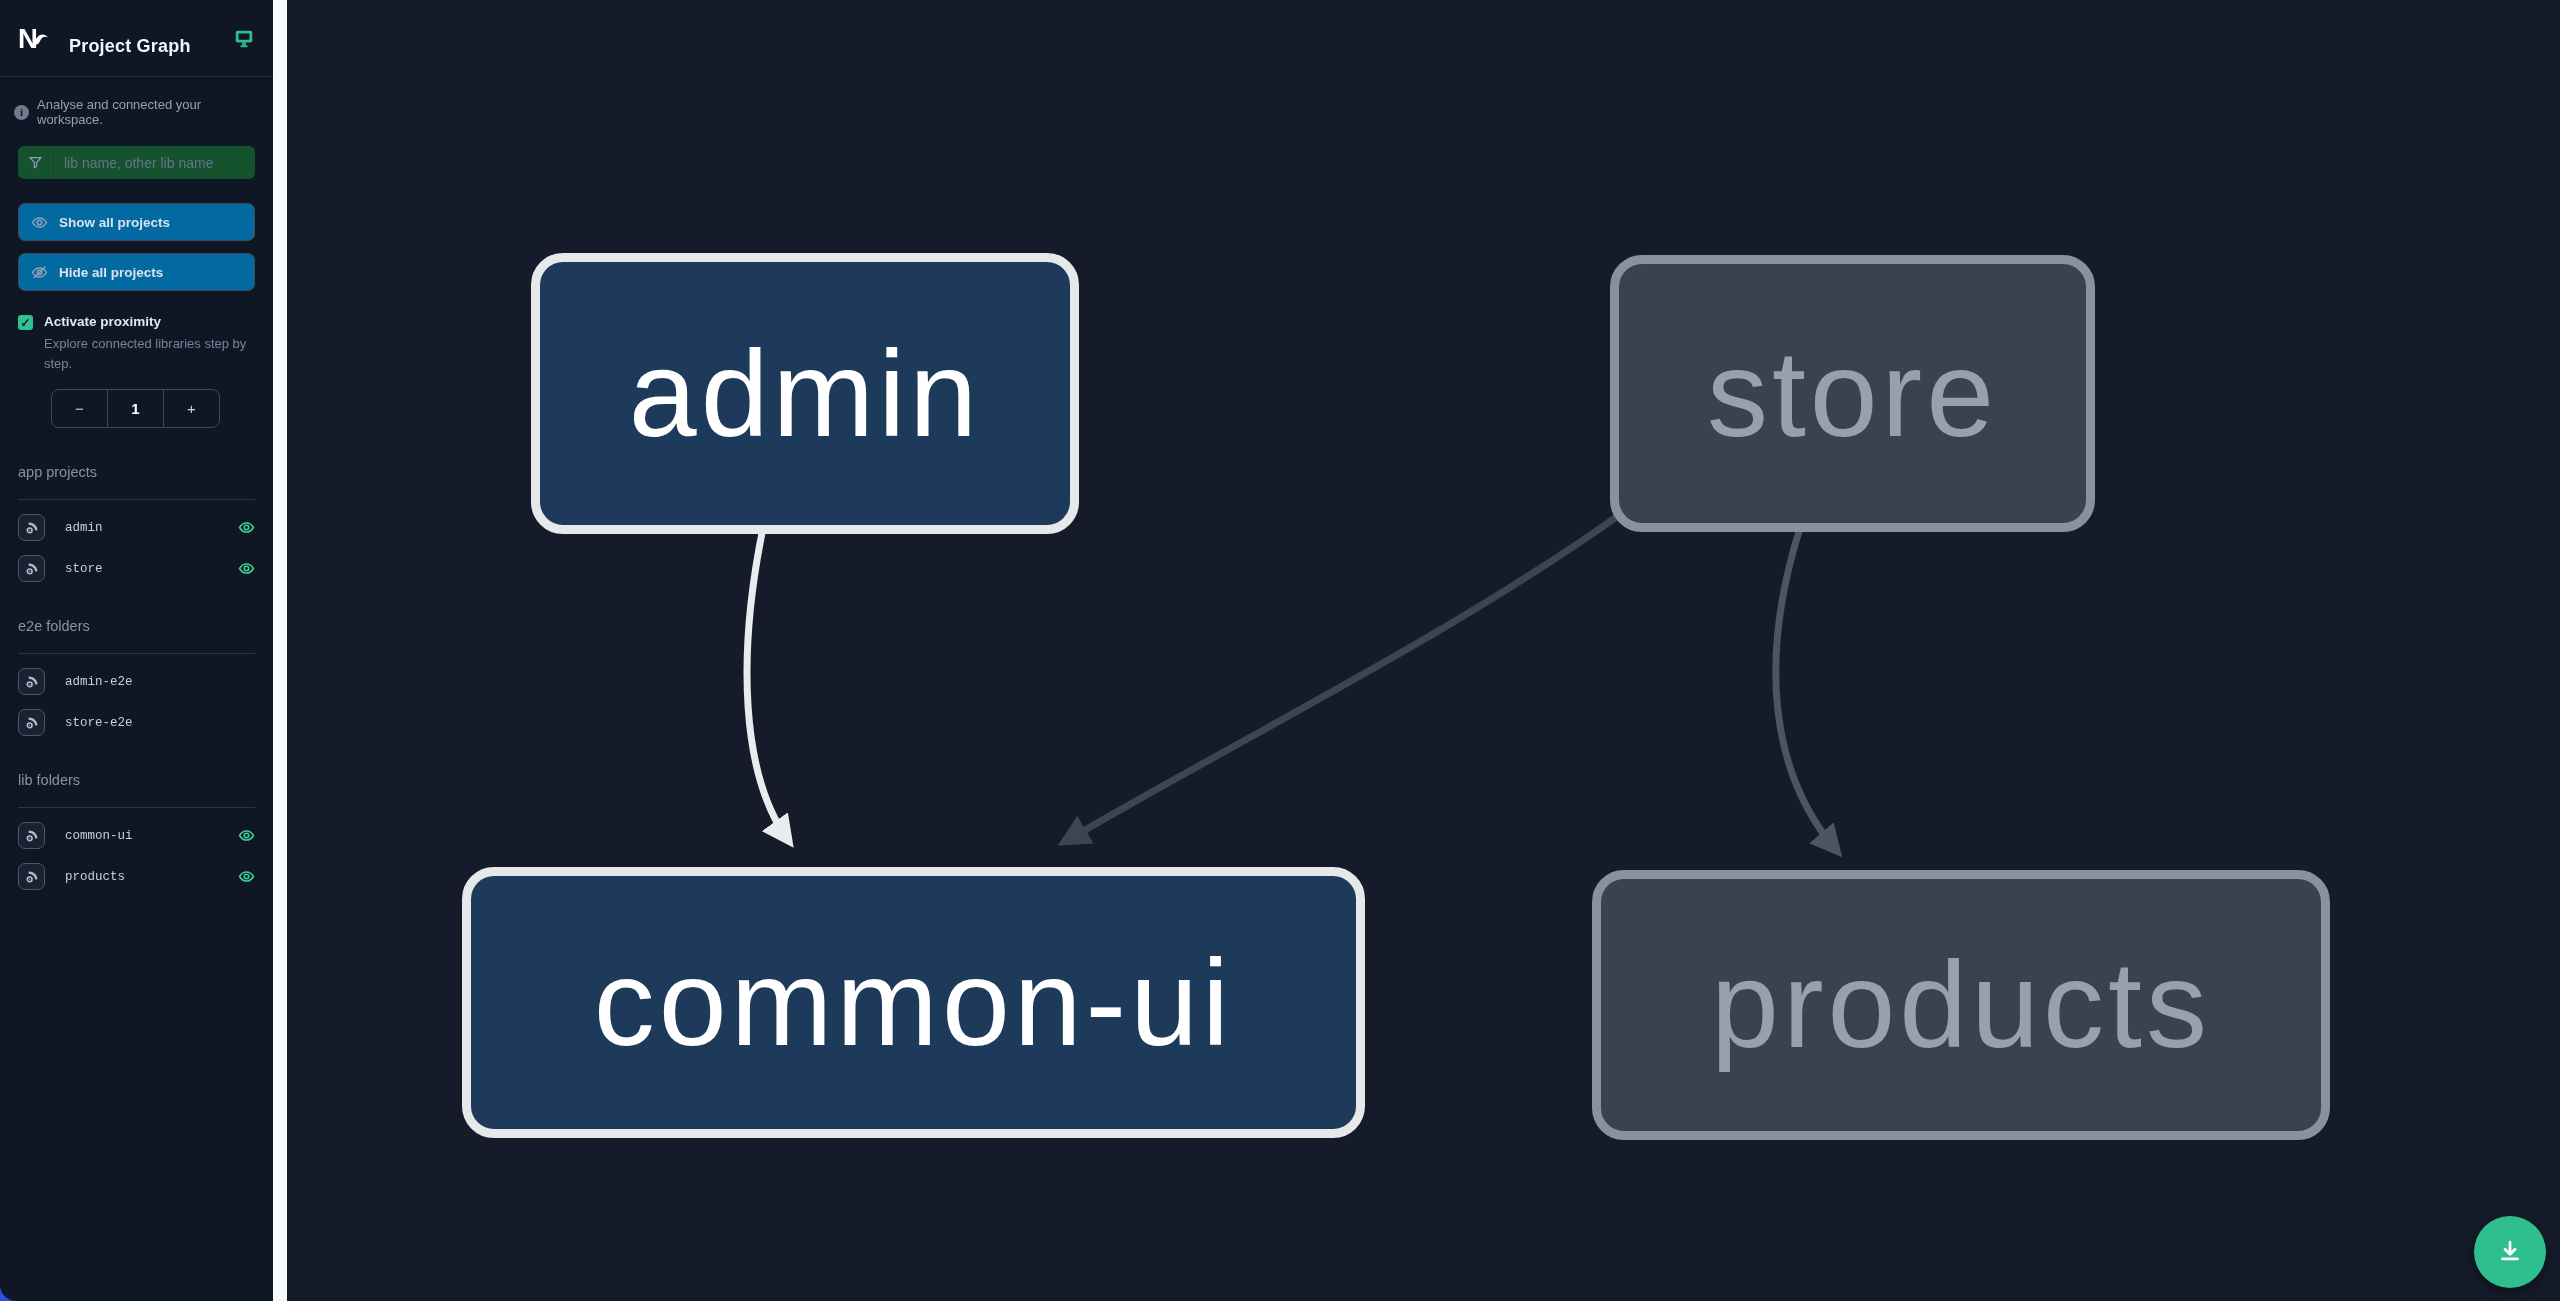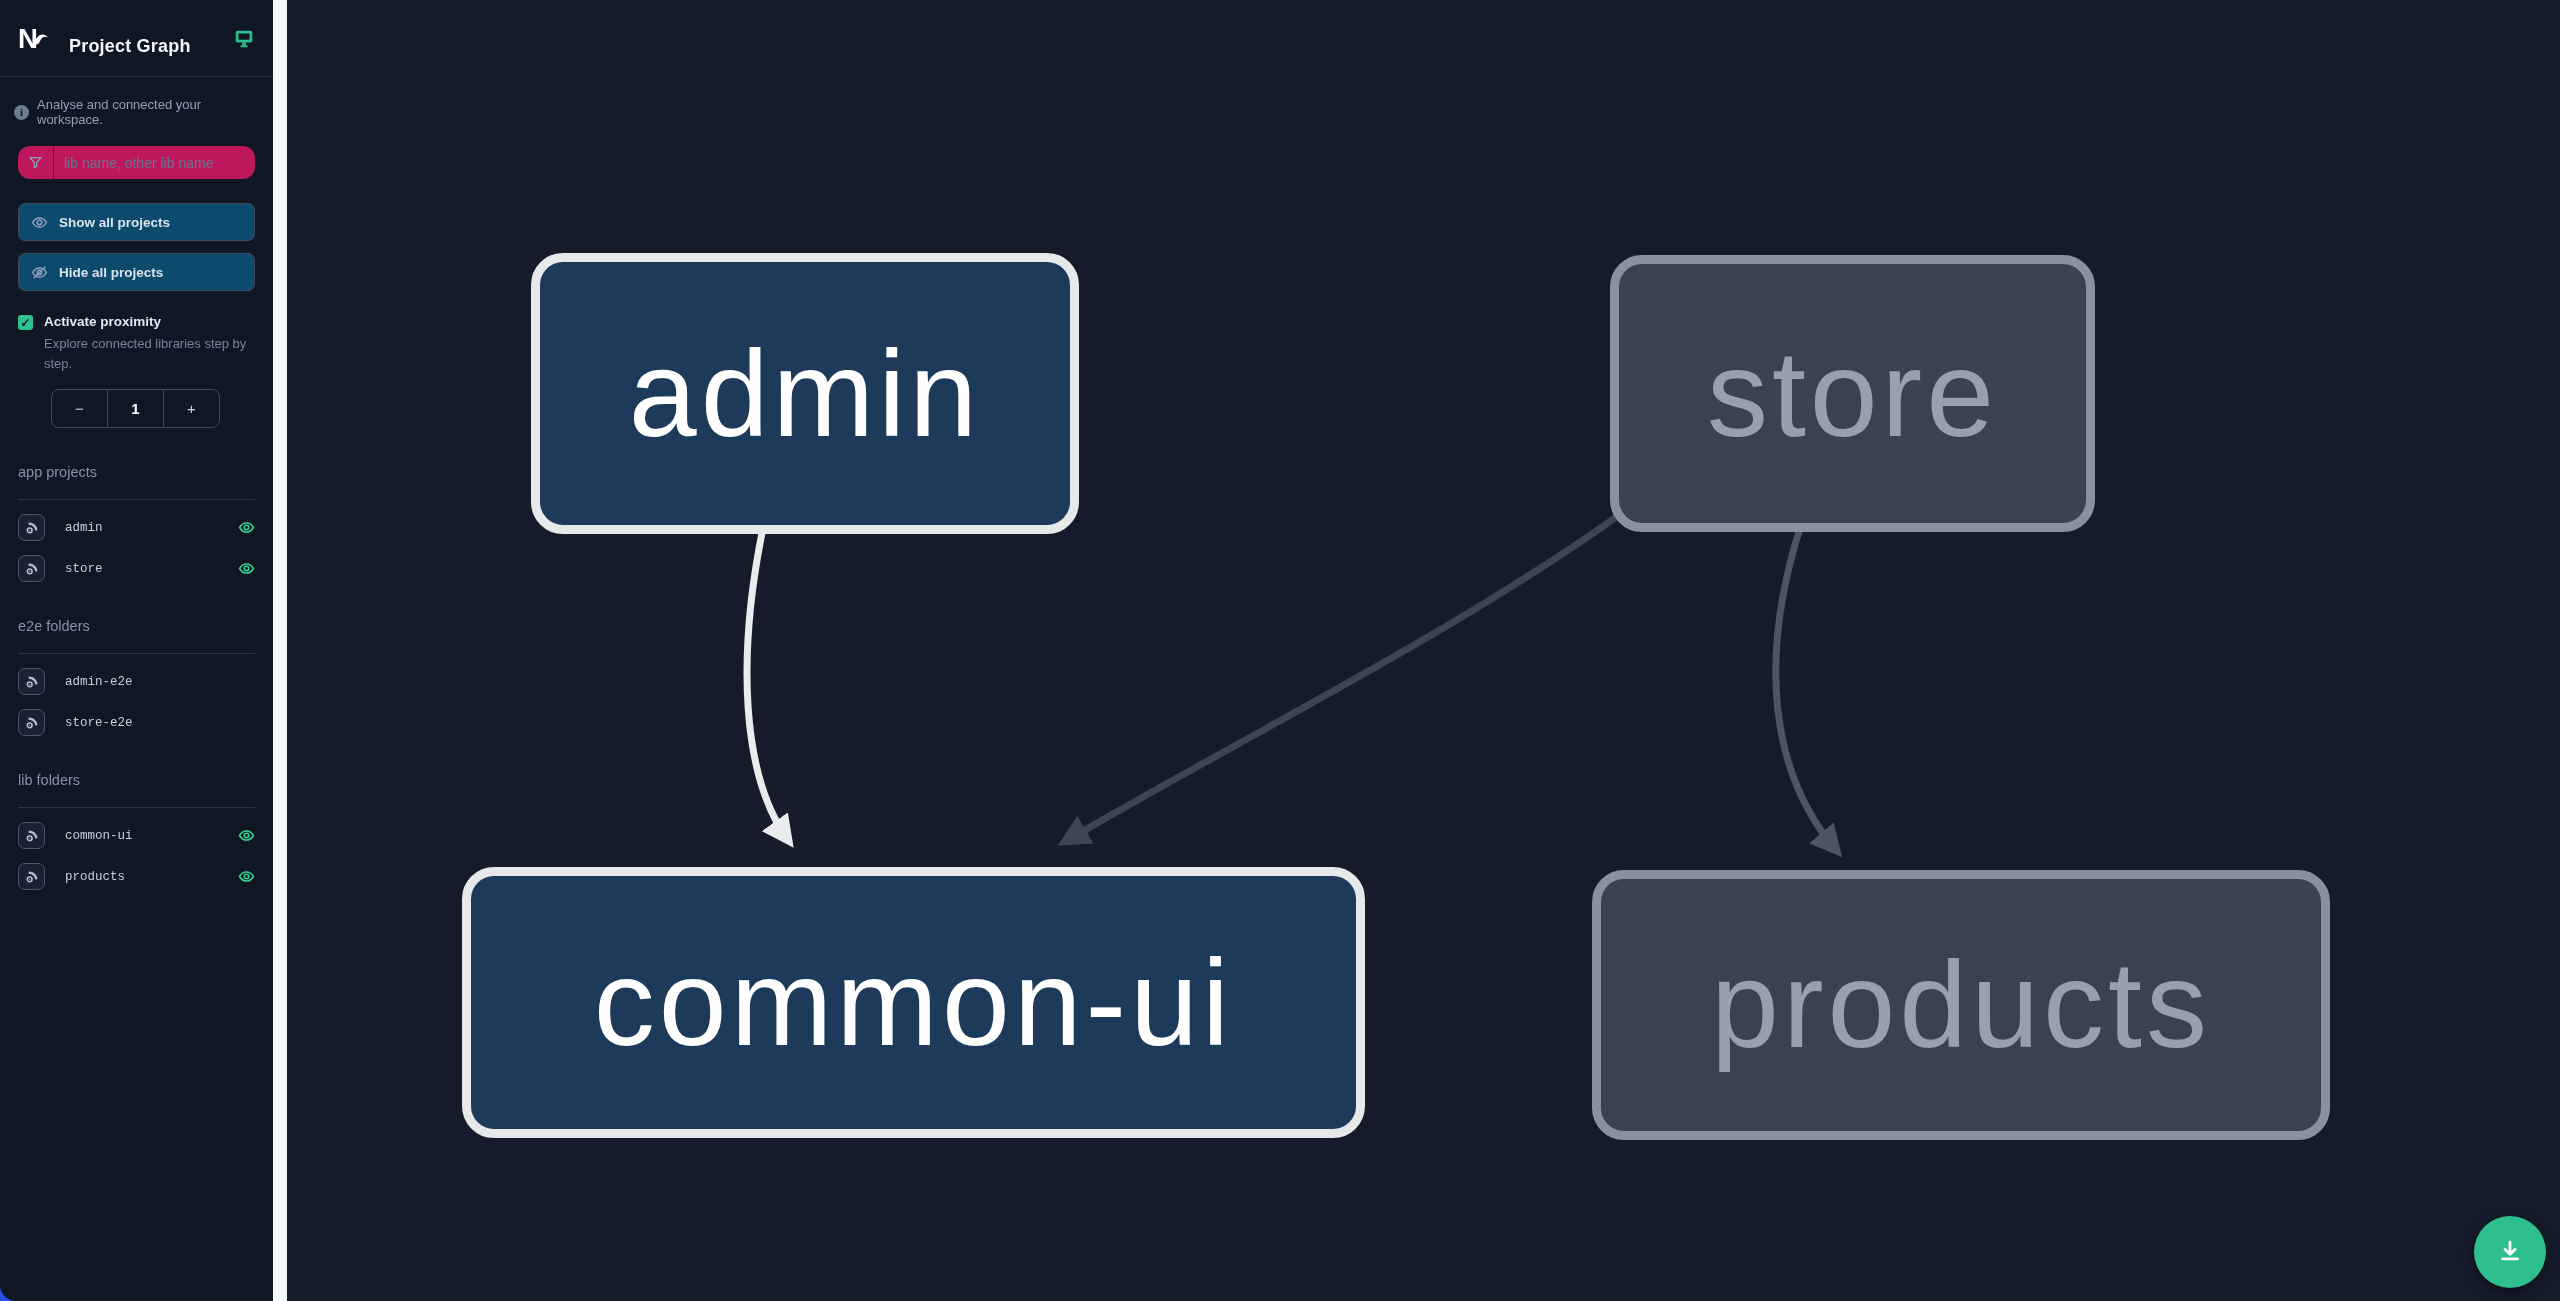--- a/index.html
+++ b/index.html
@@ -30,21 +30,21 @@
   .tagline {
     display:flex; align-items:center; gap:8px; padding:20px 18px 0 14px;
     font-size:13px; color:#93a0b4;
   }
   .info-dot {
     width:15px; height:15px; border-radius:50%; background:#6f7b8e; color:#0f1624;
     font-size:11px; font-weight:700; display:flex; align-items:center; justify-content:center;
     font-family:"Liberation Serif", serif; flex:none;
   }
   .filter-box {
-    margin:19px 18px 0 18px; height:33px; background:#be185d; border-radius:12px;
+    margin:19px 18px 0 18px; height:33px; background:#14532d; border-radius:6px;
     display:flex; align-items:center; overflow:hidden;
   }
   .filter-icon-cell {
     width:36px; height:100%; display:flex; align-items:center; justify-content:center;
     border-right:1px solid #2b3547; flex:none;
   }
   .filter-box input {
     flex:1; background:transparent; border:none; outline:none;
     font-size:14px; color:#cbd5e1; padding:0 10px;
     font-family:"Liberation Sans", sans-serif;
@@ -58,21 +58,21 @@
     font-size:12px; font-weight:700; color:#0f1624;
   }
   .cb.gray { background:#99a1ad; }
   .cb.white { background:#ffffff; }
   .cb.green { background:#2ec08f; }
   .cb-label { font-size:13.5px; font-weight:700; color:#e2e8f0; line-height:1.35; }
   .cb-desc  { font-size:13px; color:#76849b; line-height:1.5; margin-top:3px; max-width:215px; }
 
   .sb-btn {
     margin:12px 18px 0 18px; height:38px; border:1px solid #3d4a5c; border-radius:7px;
-    background:#0c4a6e; display:flex; align-items:center; gap:11px; padding:14px 12px;
+    background:#0369a1; display:flex; align-items:center; gap:11px; padding:14px 12px;
     color:#dbe2ec; font-size:13.5px; font-weight:700; cursor:pointer;
     font-family:"Liberation Sans", sans-serif;
   }
   .sb-btn:first-of-type { margin-top:24px; }
 
   .stepper {
     margin:16px 0 0 51px; width:169px; height:39px; border:1px solid #3d4a5c;
     border-radius:8px; display:flex; overflow:hidden;
   }
   .stepper > div {

